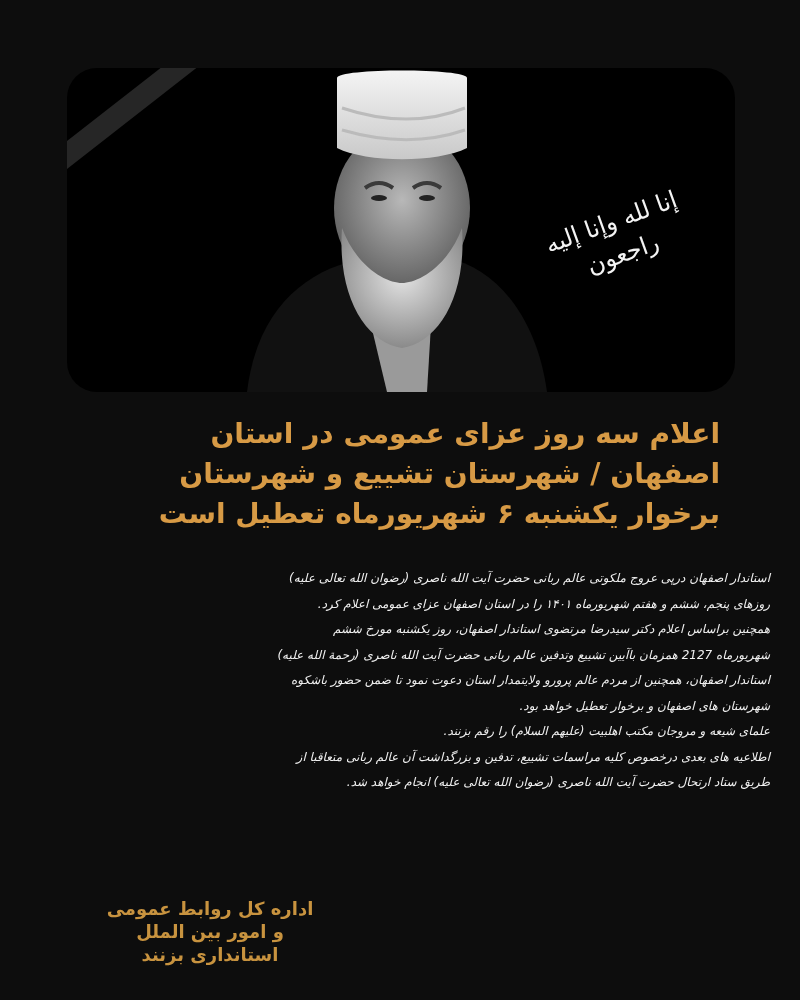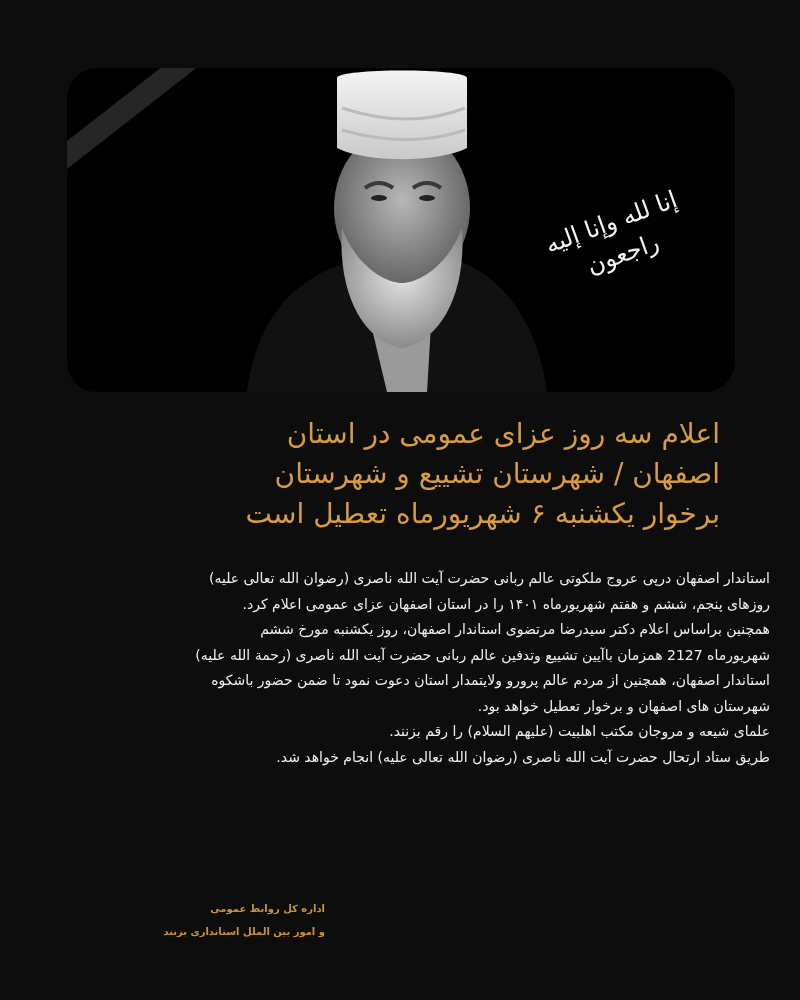--- a/index.html
+++ b/index.html
@@ -63,50 +63,51 @@
       transform: rotate(-20deg);
       direction: rtl;
     }
     .title {
       position: absolute;
       right: 80px;
       top: 414px;
       width: 560px;
       direction: rtl;
       color: #d79a45;
-      font-weight: normal;
+      font-weight: bold;
       font-size: 28px;
       line-height: 40px;
     }
     .title div { white-space: nowrap; }
     .body-text {
       position: absolute;
       left: 28px;
       right: 30px;
       top: 566px;
       direction: rtl;
       text-align: justify;
-      font-size: 14px;
+      font-size: 12px;
       line-height: 25.5px;
       color: #f0f0f0;
+      font-style: italic;
     }
     .body-text .line {
       white-space: nowrap;
       text-align: right;
     }
     .signature {
       position: absolute;
       left: 95px;
       top: 897px;
       width: 230px;
       direction: rtl;
-      text-align: right;
+      text-align: center;
       color: #c8933f;
       font-weight: bold;
-      font-size: 10px;
+      font-size: 18px;
       line-height: 23px;
     }
   </style>
 </head>
 <body>
 
 <div class="photo-panel">
   <div class="ribbon"></div>
   <svg class="portrait" viewBox="0 0 330 324" xmlns="http://www.w3.org/2000/svg">
     <defs>
@@ -152,19 +153,20 @@
 </div>
 
 <div class="body-text">
   <div class="line">استاندار اصفهان درپی عروج ملکوتی عالم ربانی حضرت آیت الله ناصری (رضوان الله تعالی علیه)</div>
   <div class="line">روزهای پنجم، ششم و هفتم شهریورماه ۱۴۰۱ را در استان اصفهان عزای عمومی اعلام کرد.</div>
   <div class="line">همچنین براساس اعلام دکتر سیدرضا مرتضوی استاندار اصفهان، روز یکشنبه مورخ ششم</div>
   <div class="line">شهریورماه 2127 همزمان باآیین تشییع وتدفین عالم ربانی حضرت آیت الله ناصری (رحمة الله علیه)</div>
   <div class="line">استاندار اصفهان، همچنین از مردم عالم پرورو ولایتمدار استان دعوت نمود تا ضمن حضور باشکوه</div>
   <div class="line">شهرستان های اصفهان و برخوار تعطیل خواهد بود.</div>
   <div class="line">علمای شیعه و مروجان مکتب اهلبیت (علیهم السلام) را رقم بزنند.</div>
+  <div class="line">اطلاعیه های بعدی درخصوص کلیه مراسمات تشییع، تدفین و بزرگداشت آن عالم ربانی متعاقبا از</div>
   <div class="line">طریق ستاد ارتحال حضرت آیت الله ناصری (رضوان الله تعالی علیه) انجام خواهد شد.</div>
 </div>
 
 <div class="signature">
   <div>اداره کل روابط عمومی</div>
   <div>و امور بین الملل استانداری بزنند</div>
 </div>
 
 </body></html>

